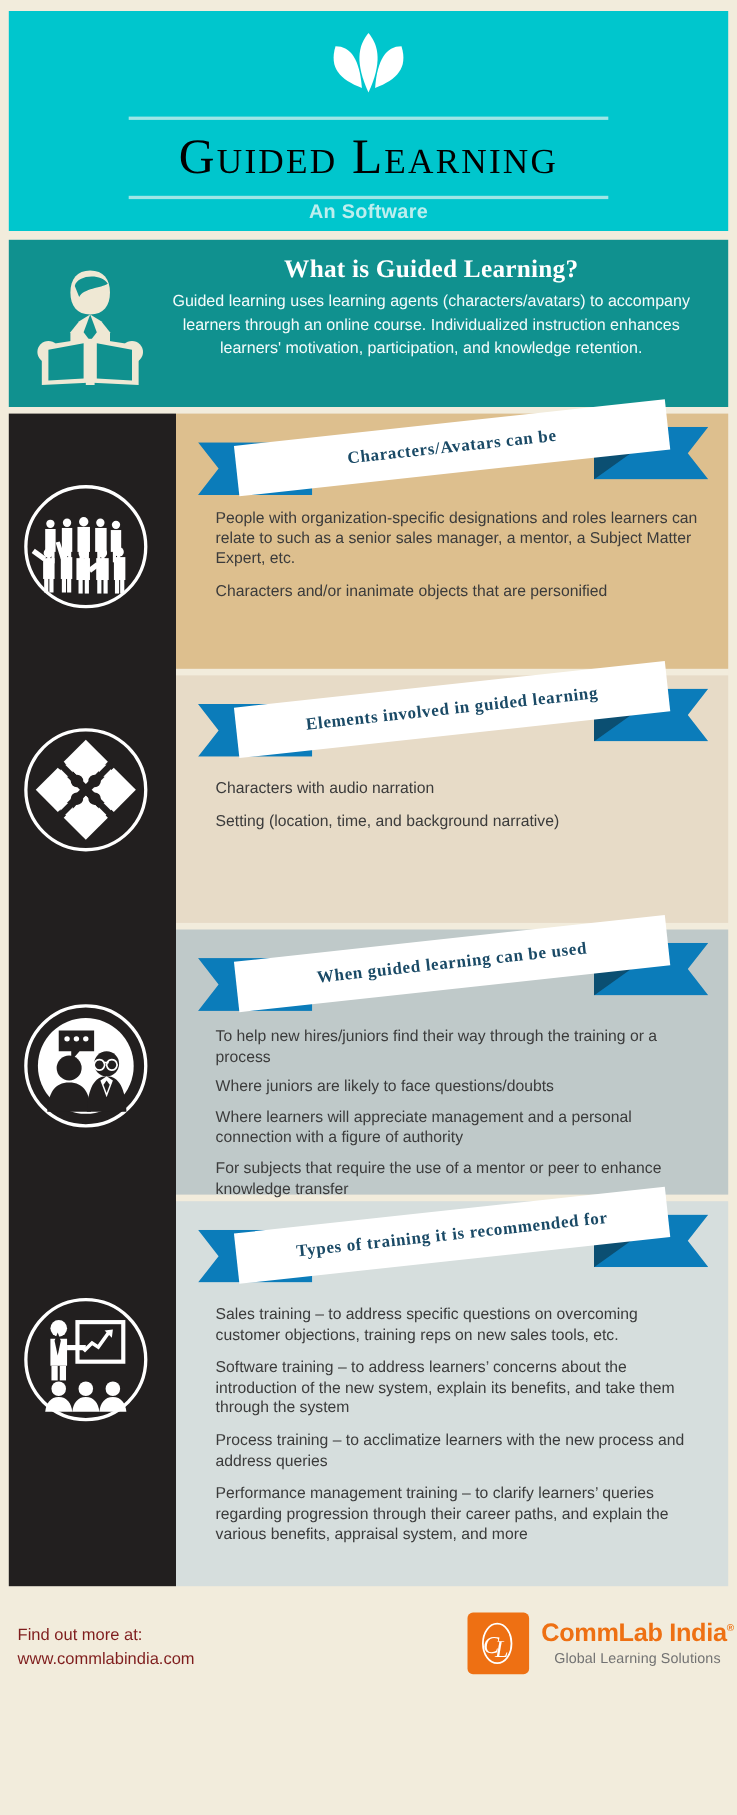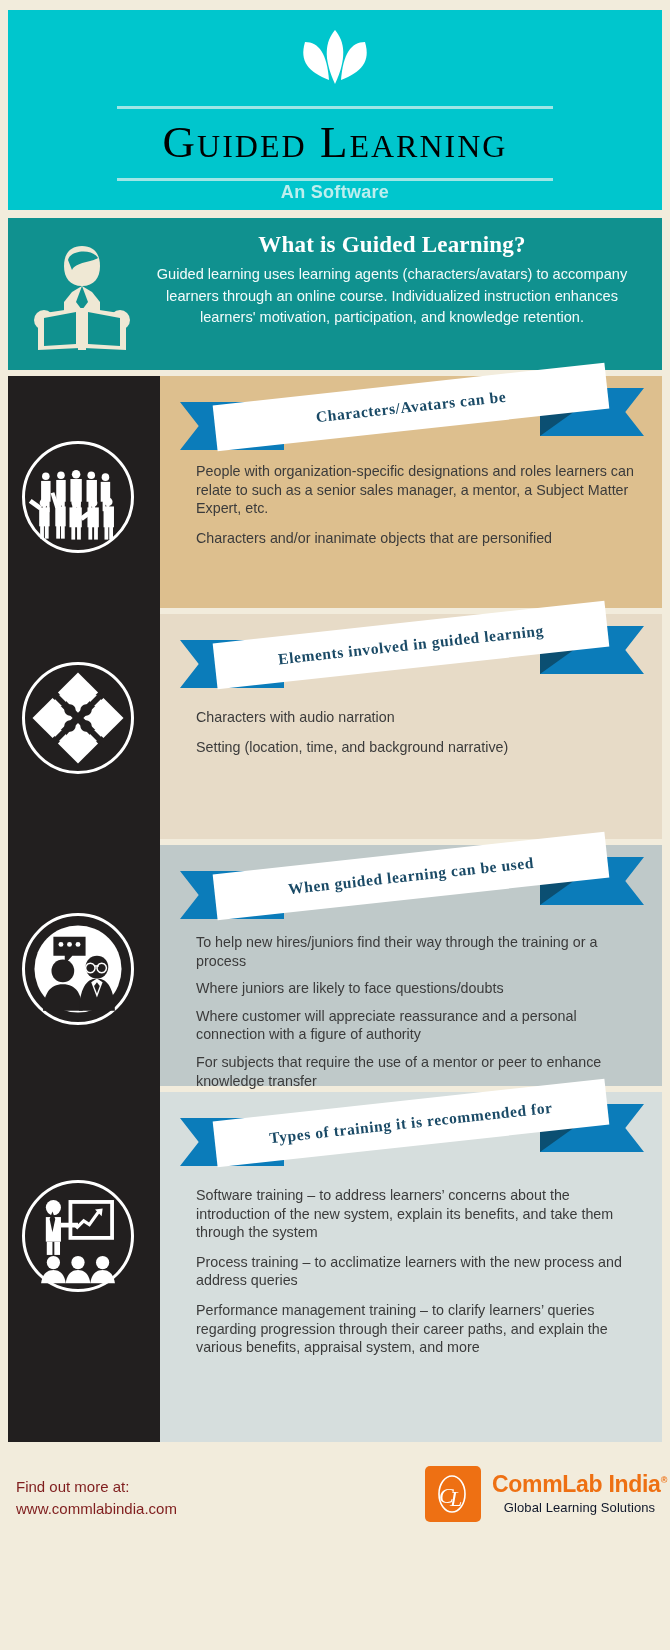--- a/index.html
+++ b/index.html
@@ -204,21 +204,21 @@
   .brand-name {
     font-size:23px; font-weight:bold;
     color:#ee7013; line-height:25px;
     letter-spacing:-0.3px;
     position:relative;
   }
   .brand-reg {
     font-size:9px; vertical-align:super;
   }
   .brand-tag {
-    font-size:13px; color:#0f172a;
+    font-size:13px; color:#737373;
     margin-top:3px; letter-spacing:0.1px;
   }
 </style>
 </head>
 <body>
 
 <div id="page">
 
   <div class="header">
 
@@ -444,37 +444,38 @@
         <div class="rib-tail rib-tail-r"></div>
         <div class="rib-fold rib-fold-l"></div>
         <div class="rib-fold rib-fold-r"></div>
         <div class="rib-band">
           <span class="rib-text">When guided learning can be used</span>
         </div>
       </div>
       <div class="bullets">
         <div class="bullet">To help new hires/juniors find their way through the training or a process</div>
         <div class="bullet">Where juniors are likely to face questions/doubts</div>
-        <div class="bullet">Where customer will appreciate reassurance and a personal connection with a figure of authority</div>
+        <div class="bullet">Where learners will appreciate management and a personal connection with a figure of authority</div>
         <div class="bullet">For subjects that require the use of a mentor or peer to enhance knowledge transfer</div>
       </div>
     </div>
     <div class="sec-gap"></div>
 
     <div class="section sec-4">
       <div class="ribbon">
         <div class="rib-tail rib-tail-l"></div>
         <div class="rib-tail rib-tail-r"></div>
         <div class="rib-fold rib-fold-l"></div>
         <div class="rib-fold rib-fold-r"></div>
         <div class="rib-band">
           <span class="rib-text">Types of training it is recommended for</span>
         </div>
       </div>
       <div class="bullets">
+        <div class="bullet">Sales training – to address specific questions on overcoming customer objections, training reps on new sales tools, etc.</div>
         <div class="bullet">Software training – to address learners’ concerns about the introduction of the new system, explain its benefits, and take them through the system</div>
         <div class="bullet">Process training – to acclimatize learners with the new process and address queries</div>
         <div class="bullet">Performance management training – to clarify learners’ queries regarding progression through their career paths, and explain the various benefits, appraisal system, and more</div>
       </div>
     </div>
   </div>
 
   <div class="footer">
     <div class="find-more">
       <div>Find out more at:</div>

